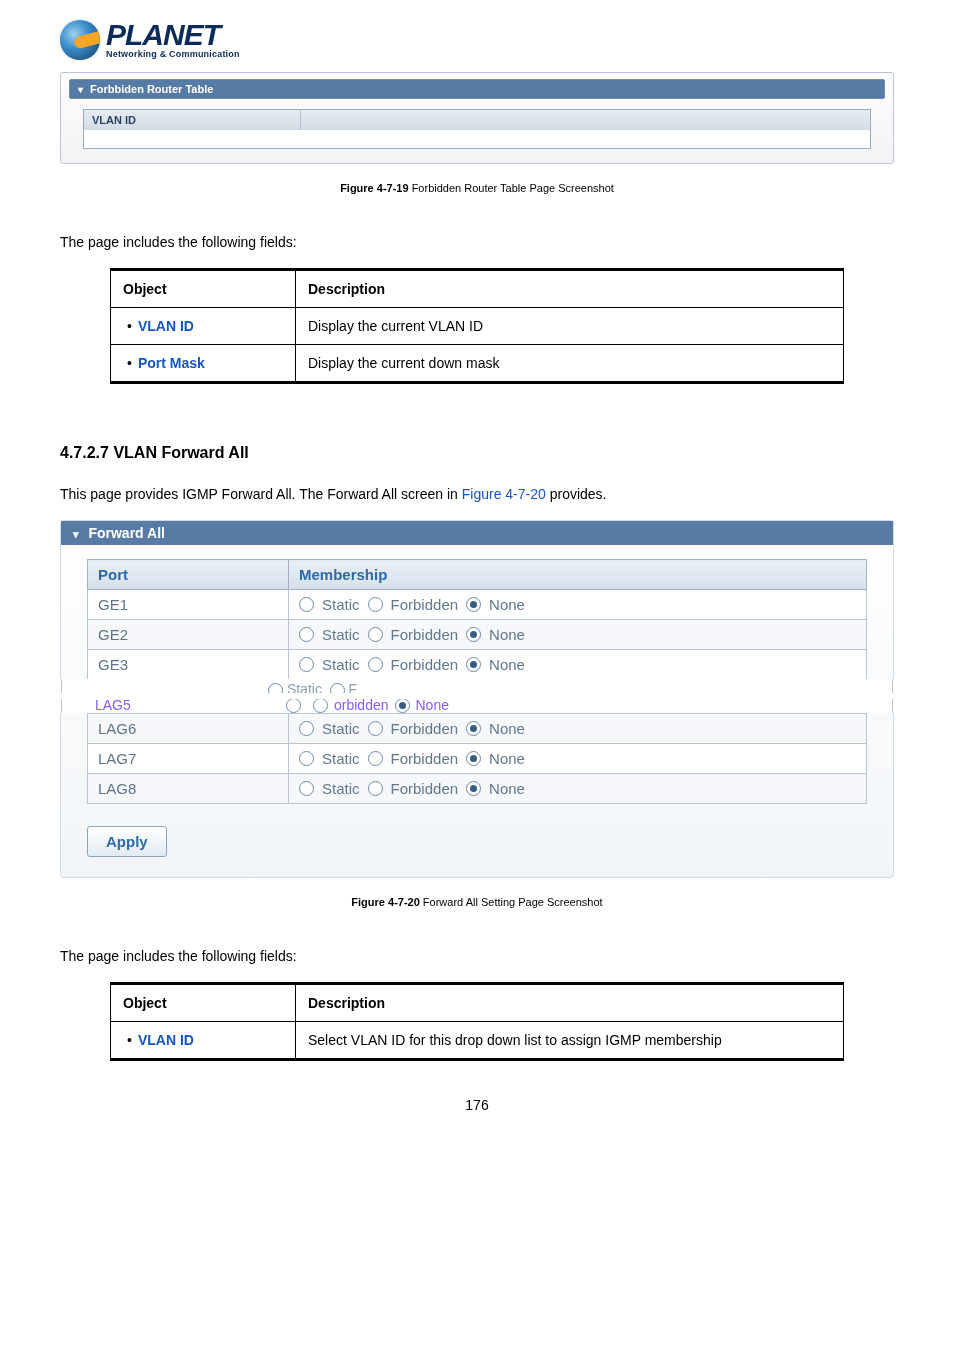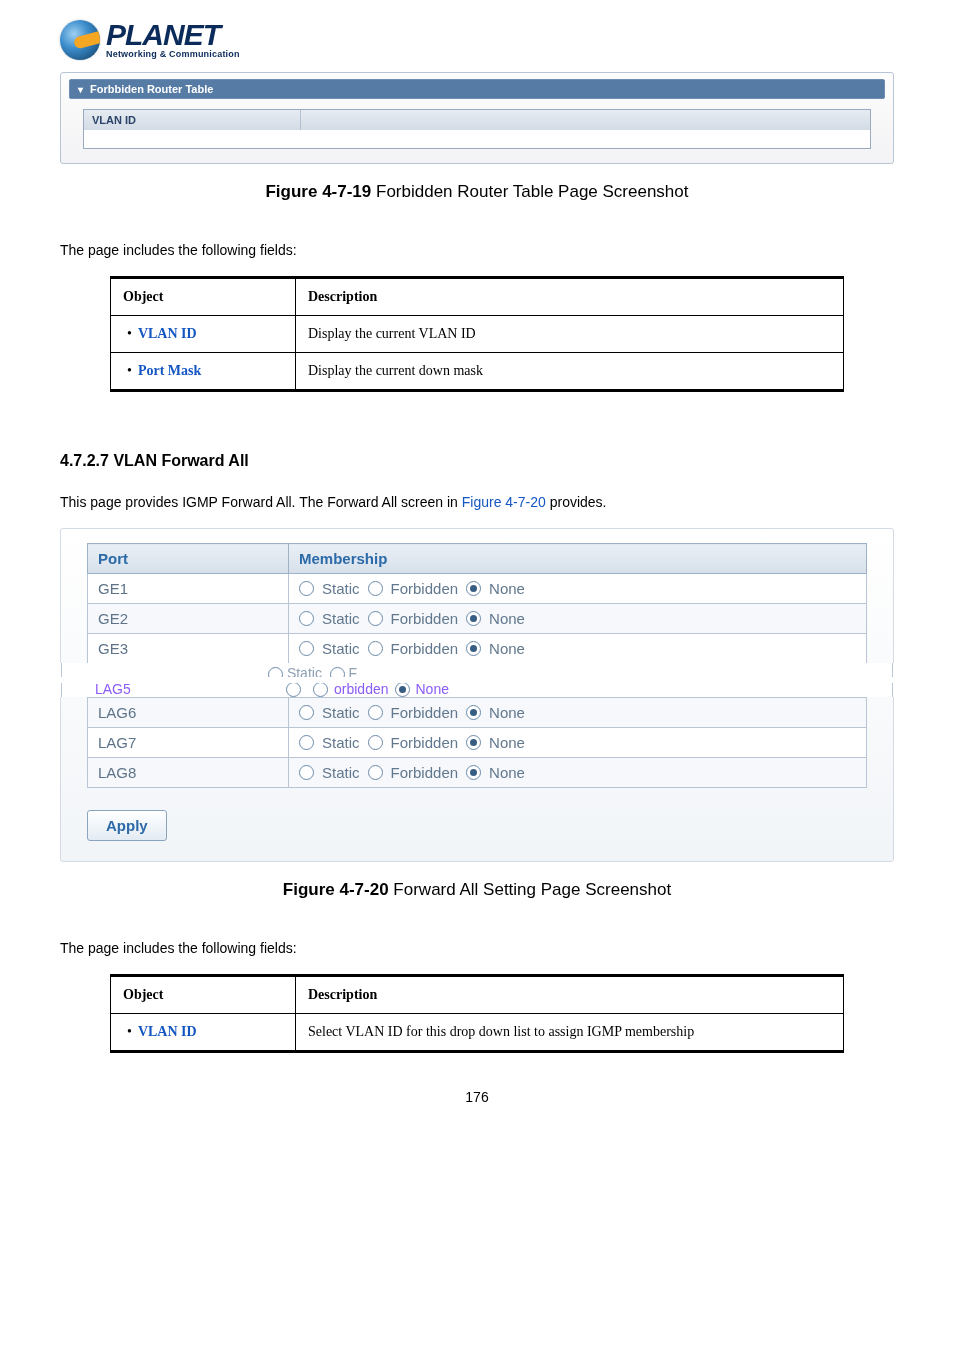--- a/index.html
+++ b/index.html
@@ -56,41 +56,40 @@
     background: linear-gradient(#e7ecf2,#d3dbe5);
     display:flex;
   }
   .hdr-cell {
     font-size:11px; color:#2a4469; font-weight:bold;
     padding:4px 8px; border-right:1px solid #b2c0d1;
   }
   .hdr-cell:first-child { width: 200px; }
   .panel-gray .inner .body { height: 18px; background:#fff; }
 
-  .fig-caption { text-align:center; font-size:17px; margin: 18px 0 40px 0; }
+  .fig-caption { text-align:center; font-size:11px; margin: 18px 0 40px 0; }
   .fig-caption .bold { font-weight:bold; }
 
   .para { font-size:14px; margin: 0 0 18px 0; }
   .link { color:#1456c2; }
 
   
   .obj-table {
     margin: 0 50px;
     border-collapse: collapse;
     width: calc(100% - 100px);
     border-top: 3px solid #000;
     border-bottom: 3px solid #000;
   }
   .obj-table th, .obj-table td {
     border: 1px solid #000;
     padding: 10px 12px;
     text-align: left;
     font-size: 14px;
     vertical-align: middle;
-    font-family: Liberation Serif, serif;
   }
   .obj-table th { font-weight:bold; background:#fff; }
   .obj-table th:first-child, .obj-table td:first-child { width: 160px; }
   .obj-bullet { color:#1456c2; font-weight:bold; }
   .bdot { color:#000; margin: 0 6px 0 4px; }
 
   h3.section { font-size:16px; font-weight:bold; margin: 60px 0 24px 0; }
 
   
   .fa-wrap {
@@ -236,20 +235,24 @@
 </tbody>
   </table>
 
 <h3 class="section">4.7.2.7 VLAN Forward All</h3>
 
 <p class="para">
   <span>This page provides IGMP Forward All. The Forward All screen in </span><span class="link">Figure 4-7-20</span><span> provides.</span>
 </p>
 
 <div class="fa-wrap">
+  <div class="fa-titlebar">
+    <span class="arrow">▾</span>
+    <span>Forward All</span>
+  </div>
   <div class="fa-body">
 
     <table class="fa-grid">
       <tbody>
           <tr>
         <th>Port</th>
         <th>Membership</th>
       </tr>
       <tr>
         <td>GE1</td>

